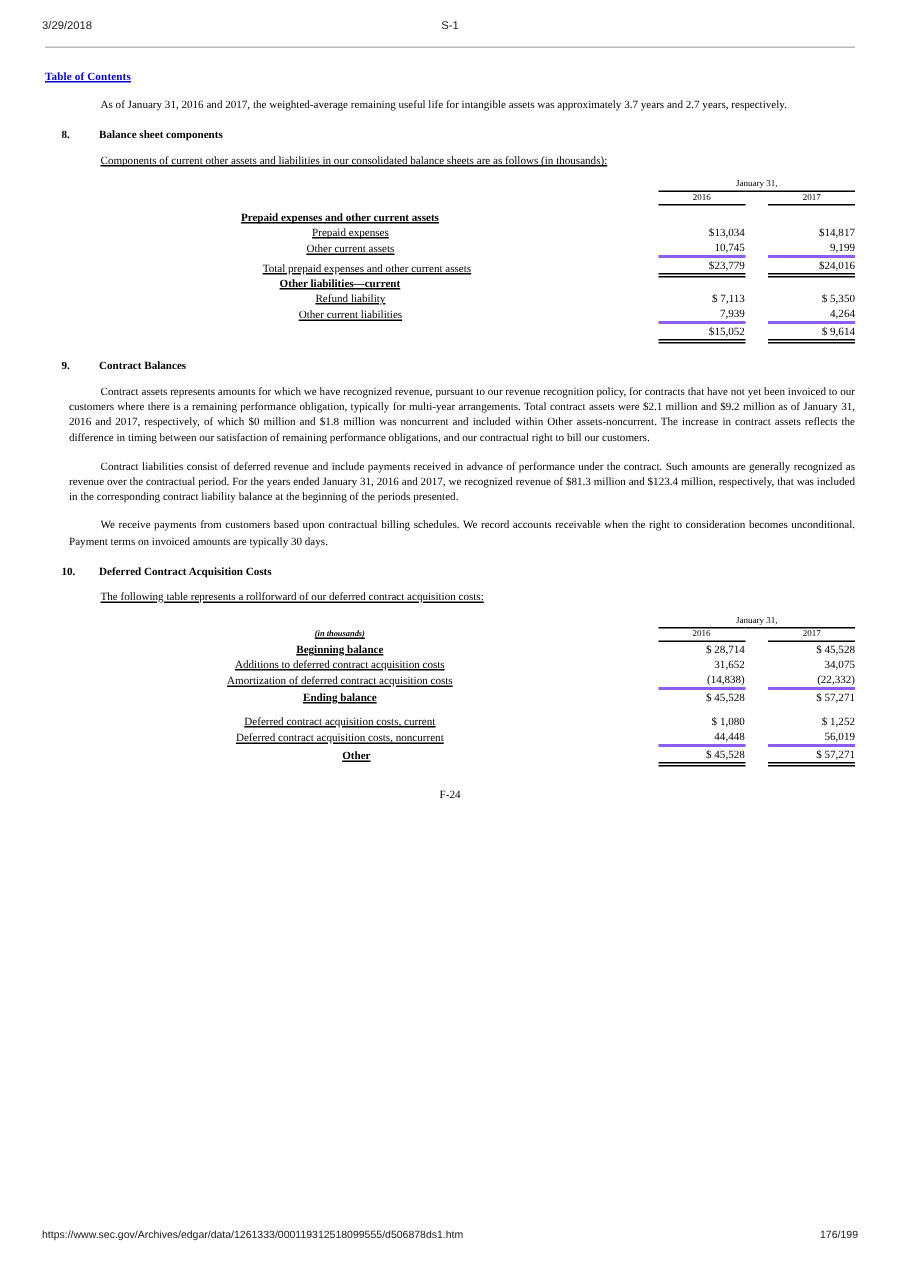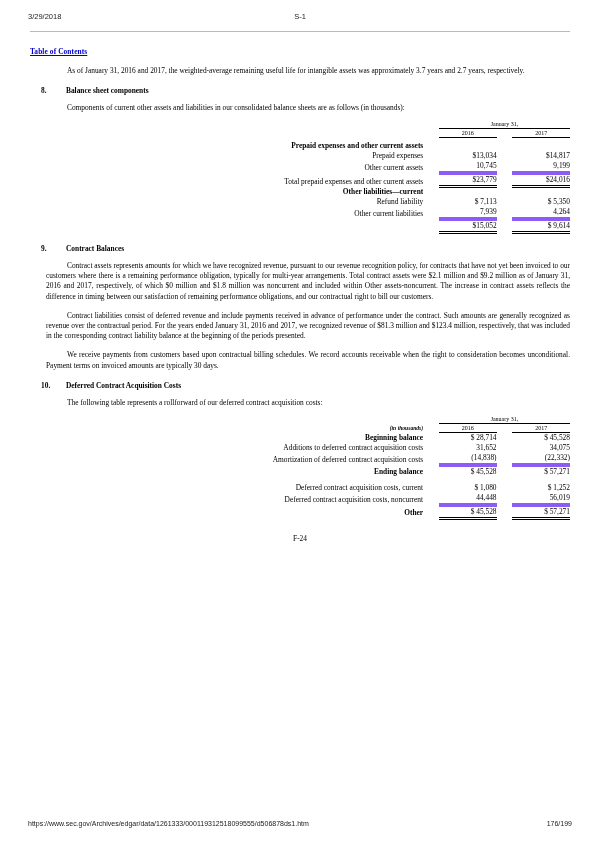--- a/index.html
+++ b/index.html
@@ -80,20 +80,21 @@
   p.body-text {
     margin: 0 0 9px 16px;
     font-size: 7.4px;
     line-height: 10.2px;
     text-align: justify;
     text-indent: 21px;
     color: #000;
   }
   p.body-text.tight {
     margin-bottom: 7px;
+    text-decoration: underline;
   }
 
   .section-head {
     margin: 10px 0 7px 0;
     font-size: 7.4px;
     font-weight: bold;
     position: relative;
     padding-left: 36px;
     line-height: 10px;
   }
@@ -111,22 +112,23 @@
     font-size: 7.4px;
     line-height: 10px;
     margin: 0;
   }
   table.fin td, table.fin th {
     padding: 0;
     vertical-align: bottom;
     font-weight: normal;
   }
   .lbl {
-    text-align: right;
-    white-space: nowrap;
+    text-align: center;
+    white-space: nowrap;
+    text-decoration: underline;
   }
   .lbl.b { font-weight: bold; }
   .lbl.i1 { padding-left: 14px; margin-top: 13px; }
   .lbl.i2 { padding-left: 36px; }
   .lbl.i3 { padding-left: 22px; }
   .lbl.tiny {
     font-size: 5.6px;
     font-weight: bold;
     font-style: italic;
     line-height: 7px;
@@ -146,21 +148,21 @@
     line-height: 8px;
     padding-bottom: 0px;
   }
   .hdr-year {
     text-align: center;
     font-size: 6px;
     font-weight: bold;
     border-bottom: 1px solid #000;
     line-height: 8px;
   }
-  .rule-single { border-bottom: 4px solid #8b5cf6; }
+  .rule-single { border-bottom: 2px solid #8b5cf6; }
   .rule-double {
     border-bottom: 3px double #000;
   }
   tr.gap td { height: 6px; font-size: 0; line-height: 0; }
   tr.thingap td { height: 3px; font-size: 0; line-height: 0; }
 
   .page-marker {
     text-align: center;
     font-size: 7.4px;
     margin-top: 14px;

